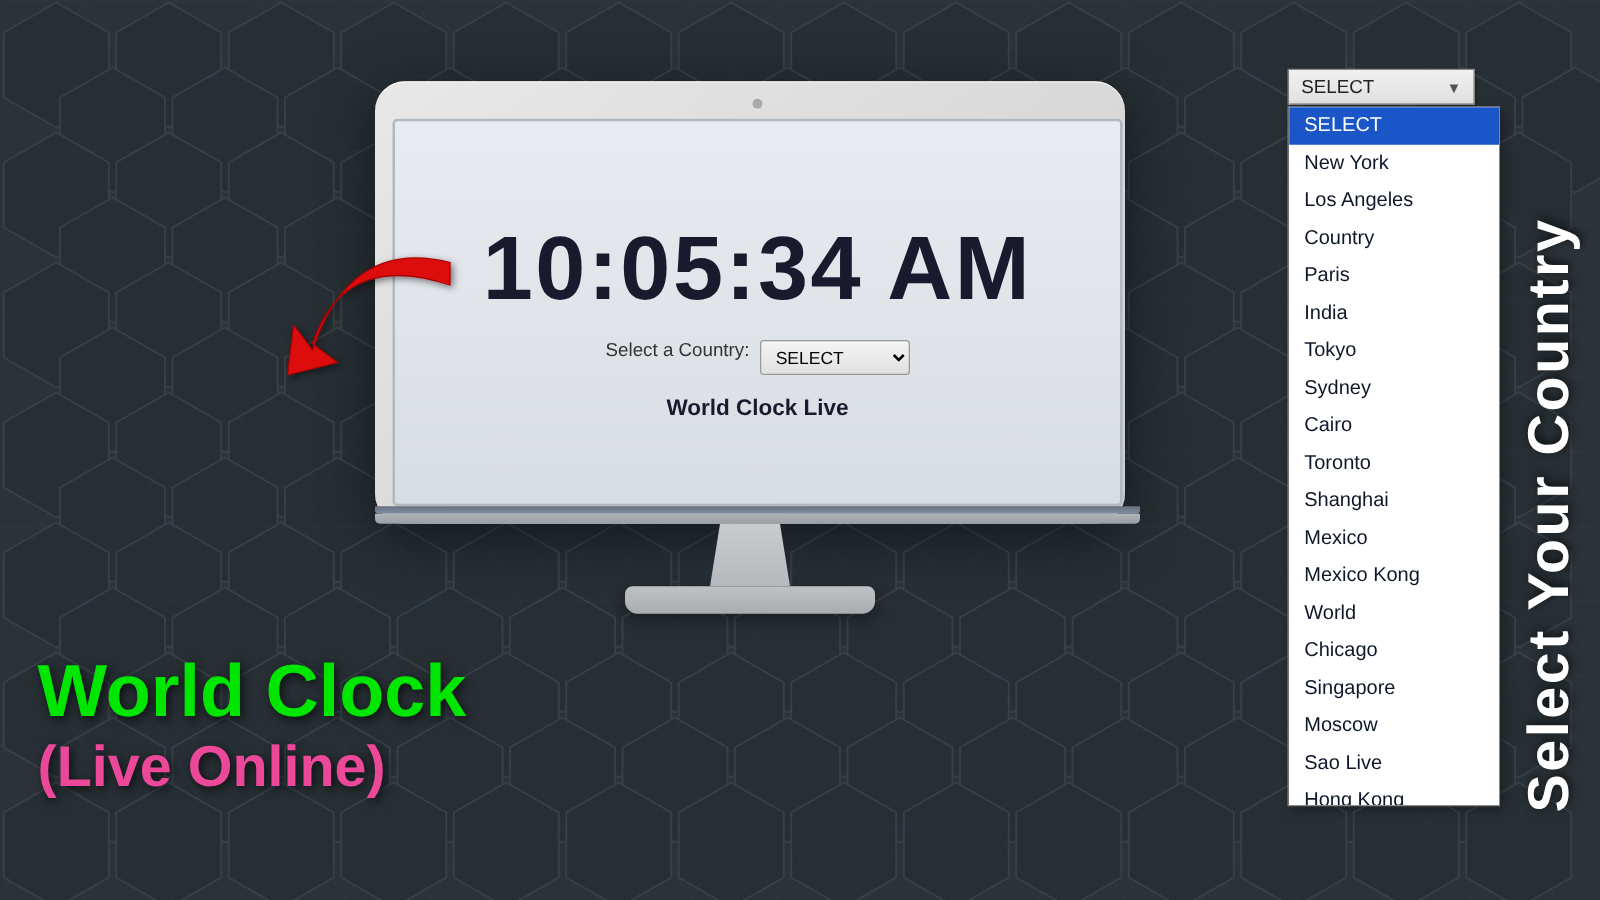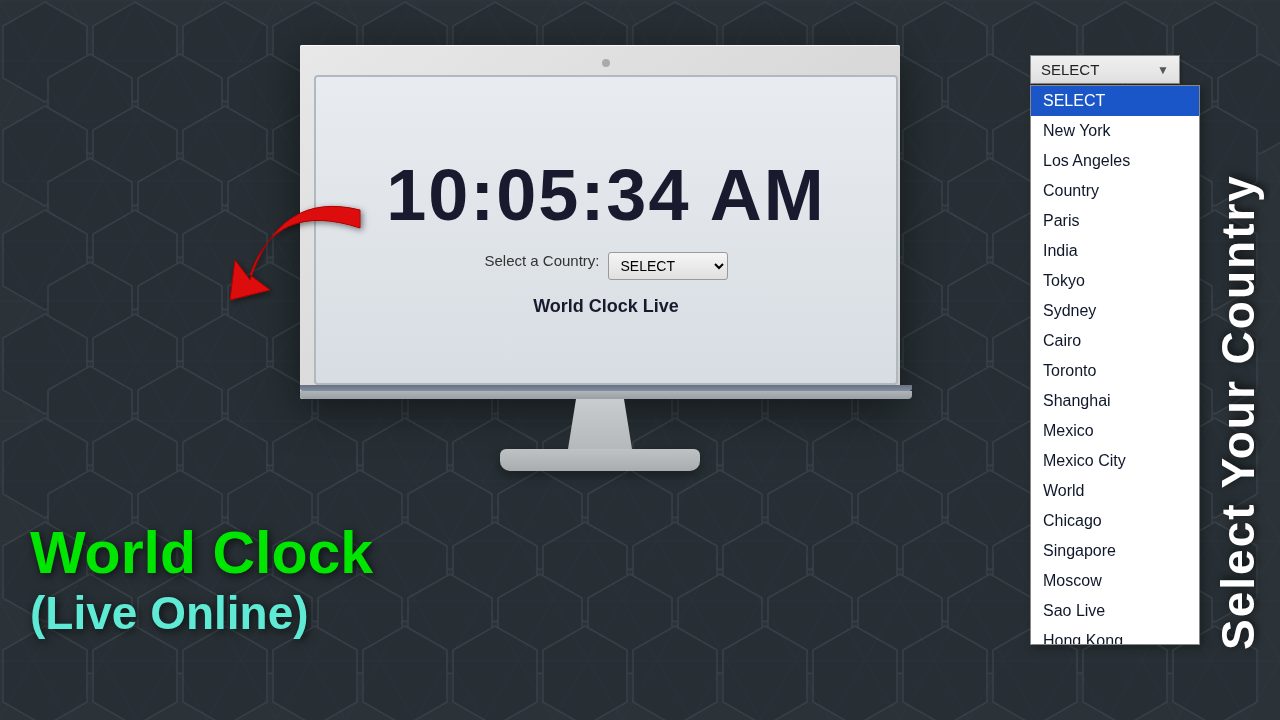--- a/index.html
+++ b/index.html
@@ -69,39 +69,40 @@
       font-size: 59px;
       font-weight: 900;
       color: #00e600;
       text-shadow: 2px 2px 8px rgba(0,0,0,0.7);
       line-height: 1.1;
     }
 
     .world-clock-subtitle {
       font-size: 46px;
       font-weight: 900;
-      color: #5eead4;
+      color: #ec4899;
       text-shadow: 2px 2px 8px rgba(0,0,0,0.7);
     }
 
     
     .monitor-container {
       position: absolute;
       left: 300px;
       top: 45px;
       width: 600px;
       z-index: 5;
     }
 
     .monitor-frame {
       background: linear-gradient(145deg, #e8e8e8, #cccccc);
-      border-radius: 2px;
+      border-radius: 24px;
       padding: 14px 2px 0 14px;
       box-shadow: 0 10px 40px rgba(0,0,0,0.5), inset 0 1px 0 rgba(255,255,255,0.8);
       position: relative;
+      margin-top: 20px;
     }
 
     .monitor-camera {
       width: 8px;
       height: 8px;
       background: #aaa;
       border-radius: 50%;
       margin: 0 auto 8px auto;
       display: block;
     }
@@ -549,21 +550,21 @@
         <div class="dropdown-item">Los Angeles</div>
         <div class="dropdown-item">Country</div>
         <div class="dropdown-item">Paris</div>
         <div class="dropdown-item">India</div>
         <div class="dropdown-item">Tokyo</div>
         <div class="dropdown-item">Sydney</div>
         <div class="dropdown-item">Cairo</div>
         <div class="dropdown-item">Toronto</div>
         <div class="dropdown-item">Shanghai</div>
         <div class="dropdown-item">Mexico</div>
-        <div class="dropdown-item">Mexico City</div>
+        <div class="dropdown-item">Mexico Kong</div>
         <div class="dropdown-item">World</div>
         <div class="dropdown-item">Chicago</div>
         <div class="dropdown-item">Singapore</div>
         <div class="dropdown-item">Moscow</div>
         <div class="dropdown-item">Sao Live</div>
         <div class="dropdown-item">Hong Kong</div>
       </div>
   </div>
 </div>
 

